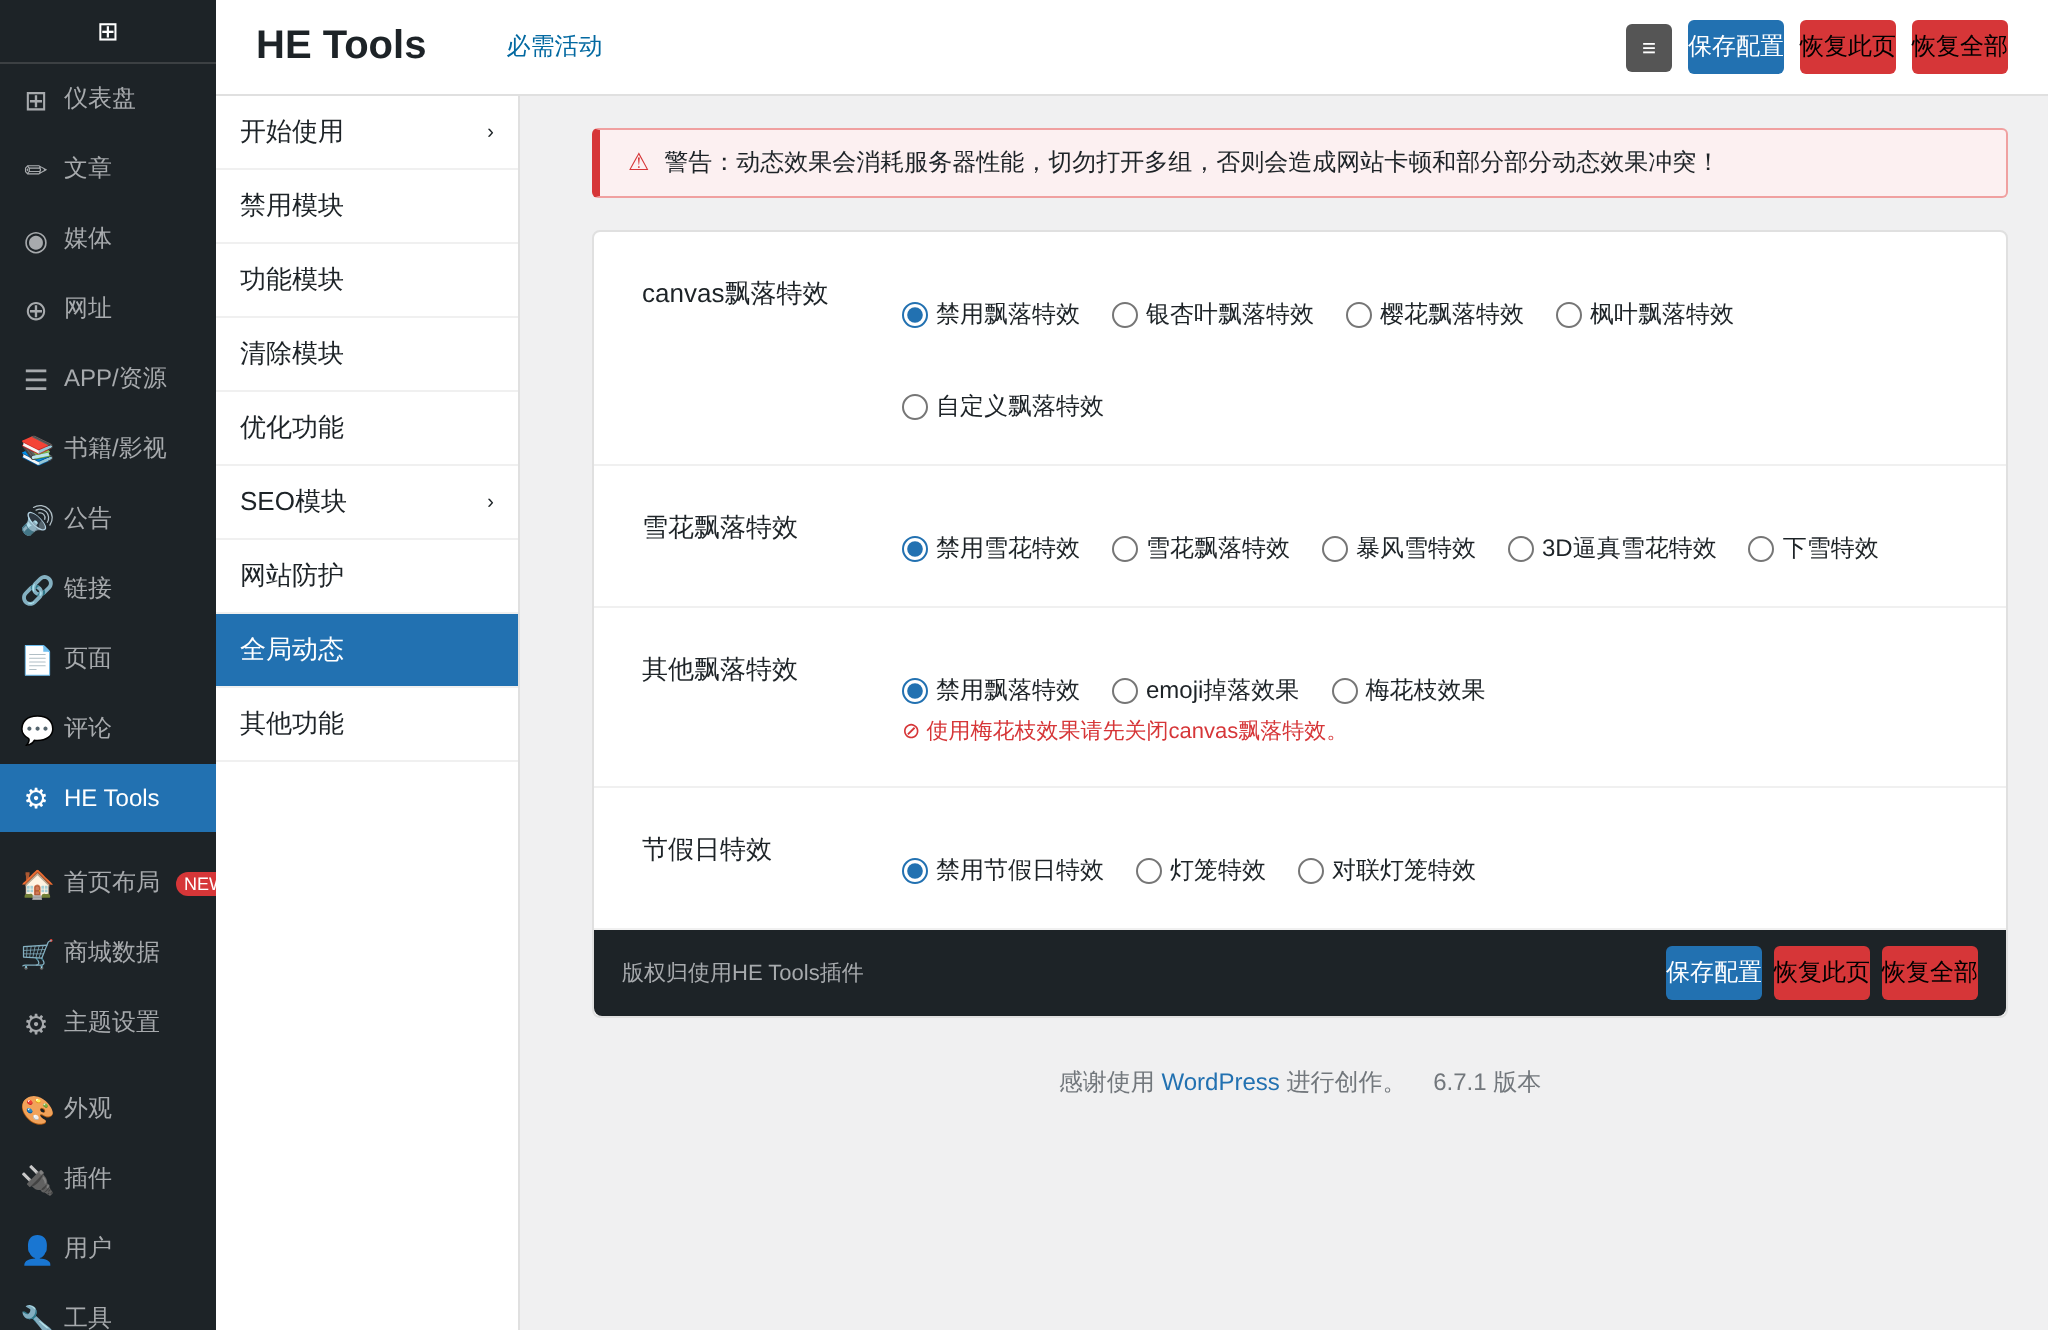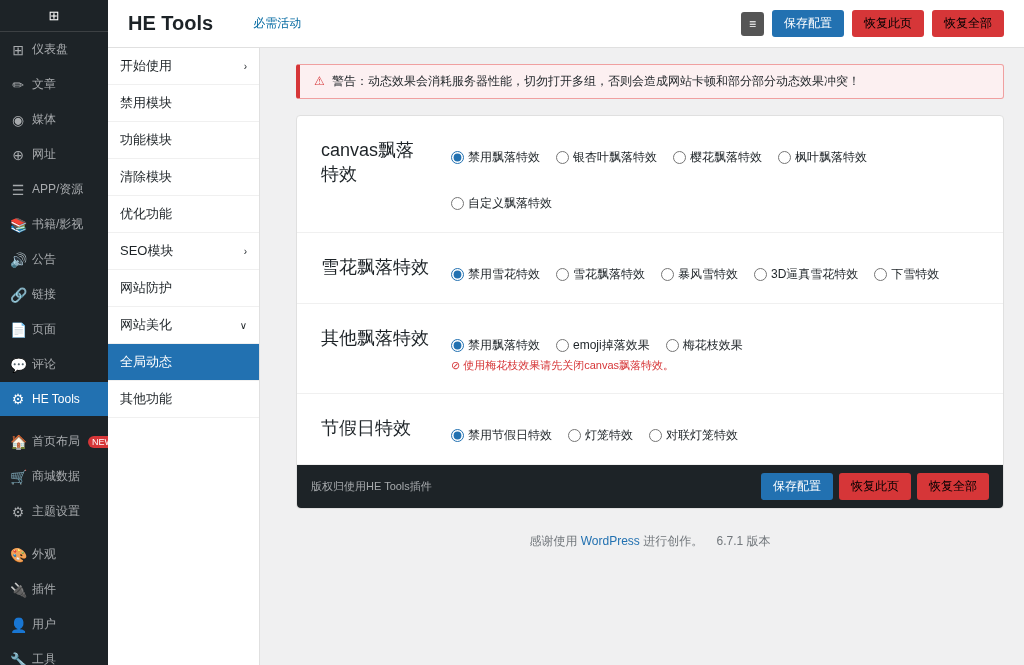--- a/index.html
+++ b/index.html
@@ -94,21 +94,21 @@
     .page-header h1 { font-size: 20px; font-weight: 600; color: #1d2327; display: flex; align-items: center; gap: 8px; }
     .page-header h1 .sub { font-size: 12px; color: #0369a1; font-weight: normal; margin-left: 32px; }
     .header-actions { display: flex; align-items: center; gap: 8px; }
     .header-actions input {
       padding: 4px 10px;
       border: 1px solid #c3c4c7;
       border-radius: 3px;
       font-size: 12px;
       width: 140px;
     }
-    .btn { padding: 5px 12px; border: none; border-radius: 3px; cursor: pointer; font-size: 12px; }
+    .btn { padding: 5px 0; border: none; border-radius: 3px; cursor: pointer; font-size: 12px; }
     .btn-primary { background: #2271b1; color: #fff; }
     .btn-secondary { background: #d63638; color: #000000; }
     .btn-grid { background: #555; color: #fff; padding: 5px 8px; }
 
     .content-body { padding: 16px 20px; }
 
     .warning-box {
       background: #fcf0f1;
       border: 1px solid #f0a0a0;
       border-left: 4px solid #d63638;
@@ -129,21 +129,21 @@
     .settings-section {
       display: flex;
       align-items: flex-start;
       padding: 20px 24px;
       border-bottom: 1px solid #f0f0f0;
       gap: 20px;
     }
     .settings-section:last-child { border-bottom: none; }
     .section-label {
       width: 110px;
-      font-size: 18px;
+      font-size: 13px;
       font-weight: 500;
       color: #1d2327;
       flex-shrink: 0;
       padding-top: 2px;
     }
     .radio-group {
       display: flex;
       flex-wrap: wrap;
       gap: 16px;
       align-items: center;
@@ -302,24 +302,20 @@
       <div class="plugin-nav-item">
         <span>优化功能</span>
       </div>
       <div class="plugin-nav-item">
         <span>SEO模块</span>
         <span class="arrow">›</span>
       </div>
       <div class="plugin-nav-item">
         <span>网站防护</span>
       </div>
-      <div class="plugin-nav-item">
-        <span>网站美化</span>
-        <span class="arrow">∨</span>
-      </div>
       <div class="plugin-nav-item active">
         <span>全局动态</span>
       </div>
       <div class="plugin-nav-item">
         <span>其他功能</span>
       </div>
     </div>
 
     <div id="content-panel">
       <div class="content-body">

